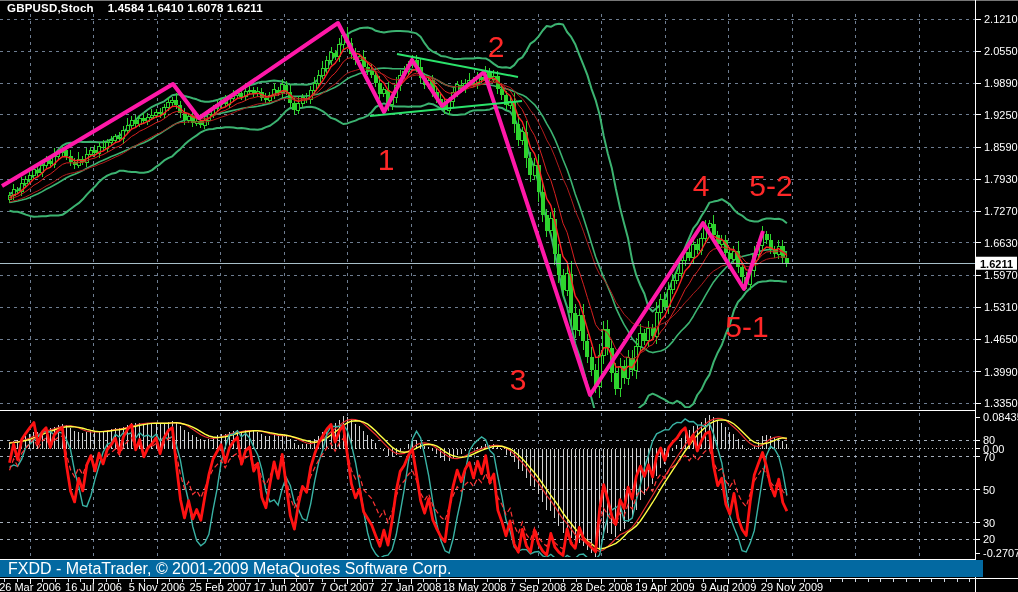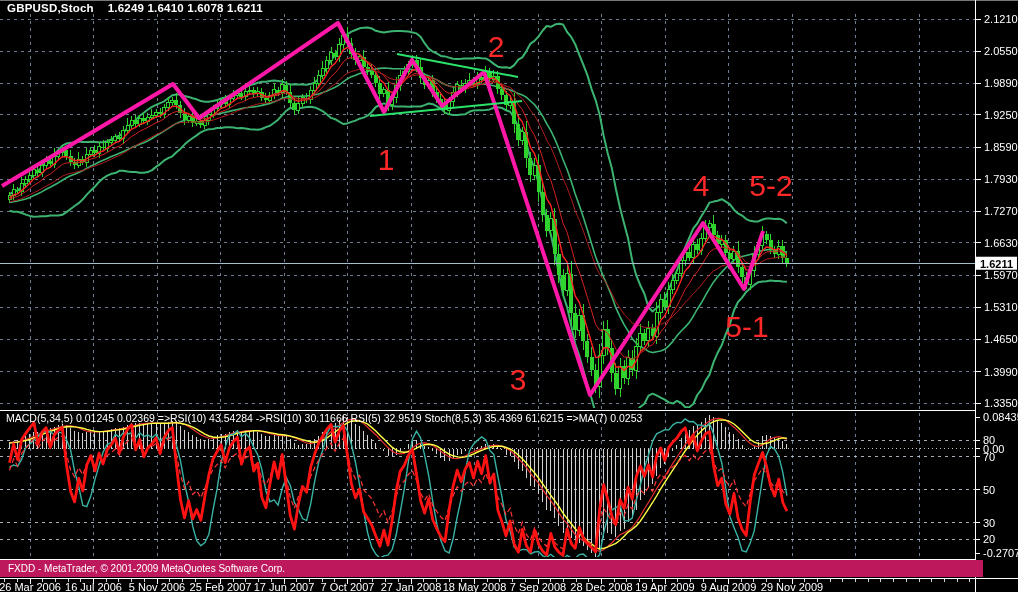--- a/index.html
+++ b/index.html
@@ -3,22 +3,22 @@
 <meta charset="utf-8">
 <style>
   html,body{margin:0;padding:0;background:#000;}
   .screen{position:relative;width:1018px;height:592px;background:#000;overflow:hidden;
           font-family:"Liberation Sans",sans-serif;}
   svg{position:absolute;left:0;top:0;}
   .titlebar{position:absolute;left:7px;top:2px;color:#fff;font-size:11.5px;font-weight:bold;
             letter-spacing:0.2px;white-space:nowrap;z-index:5;}
   .titlebar .ohlc{font-weight:bold;margin-left:14px;}
   .ind-header{position:absolute;left:6px;top:412px;color:#fff;font-size:10.5px;white-space:nowrap;z-index:5;}
-  .copy-bar{position:absolute;left:0;top:560px;width:975px;height:17px;color:#fff;font-size:10px;
-            line-height:17px;padding-left:8px;z-index:5;background:#be185d;}
+  .copy-bar{position:absolute;left:0;top:560px;width:975px;height:17px;color:#fff;font-size:16px;
+            line-height:17px;padding-left:8px;z-index:5;background:#0369a1;}
 </style>
 </head>
 <body>
 
 <div class="screen">
   <svg id="chart" width="1018" height="592">
       <defs>
         <clipPath id="cpP">
           <rect x="0" y="14" width="975" height="394"></rect>
         </clipPath>
@@ -830,17 +830,16 @@
         <text x="601.5" y="590.5" fill="#ffffff" font-size="11px" font-family="&quot;Liberation Sans&quot;,sans-serif" text-anchor="middle">28 Dec 2008</text>
         <line x1="665" y1="579" x2="665" y2="584" stroke="#fff" stroke-width="1" shape-rendering="crispEdges"></line>
         <text x="665" y="590.5" fill="#ffffff" font-size="11px" font-family="&quot;Liberation Sans&quot;,sans-serif" text-anchor="middle">19 Apr 2009</text>
         <line x1="728.5" y1="579" x2="728.5" y2="584" stroke="#fff" stroke-width="1" shape-rendering="crispEdges"></line>
         <text x="728.5" y="590.5" fill="#ffffff" font-size="11px" font-family="&quot;Liberation Sans&quot;,sans-serif" text-anchor="middle">9 Aug 2009</text>
         <line x1="792" y1="579" x2="792" y2="584" stroke="#fff" stroke-width="1" shape-rendering="crispEdges"></line>
         <text x="792" y="590.5" fill="#ffffff" font-size="11px" font-family="&quot;Liberation Sans&quot;,sans-serif" text-anchor="middle">29 Nov 2009</text>
       </g>
     </svg>
   <div class="titlebar">
-    <span>GBPUSD,Stoch</span><span class="ohlc">1.6249 1.6410 1.6078 1.6211</span>
+    <span>GBPUSD,Stoch</span><span class="ohlc">1.4584 1.6410 1.6078 1.6211</span>
   </div>
-  <div class="ind-header">MACD(5,34,5) 0.01245 0.02369  =&gt;RSI(10) 43.54284  -&gt;RSI(10) 30.11666  RSI(5) 32.9519  Stoch(8,5,3) 35.4369 61.6215  =&gt;MA(7) 0.0253</div>
   <div class="copy-bar">FXDD - MetaTrader, © 2001-2009 MetaQuotes Software Corp.</div>
 </div>
 
 </body></html>

